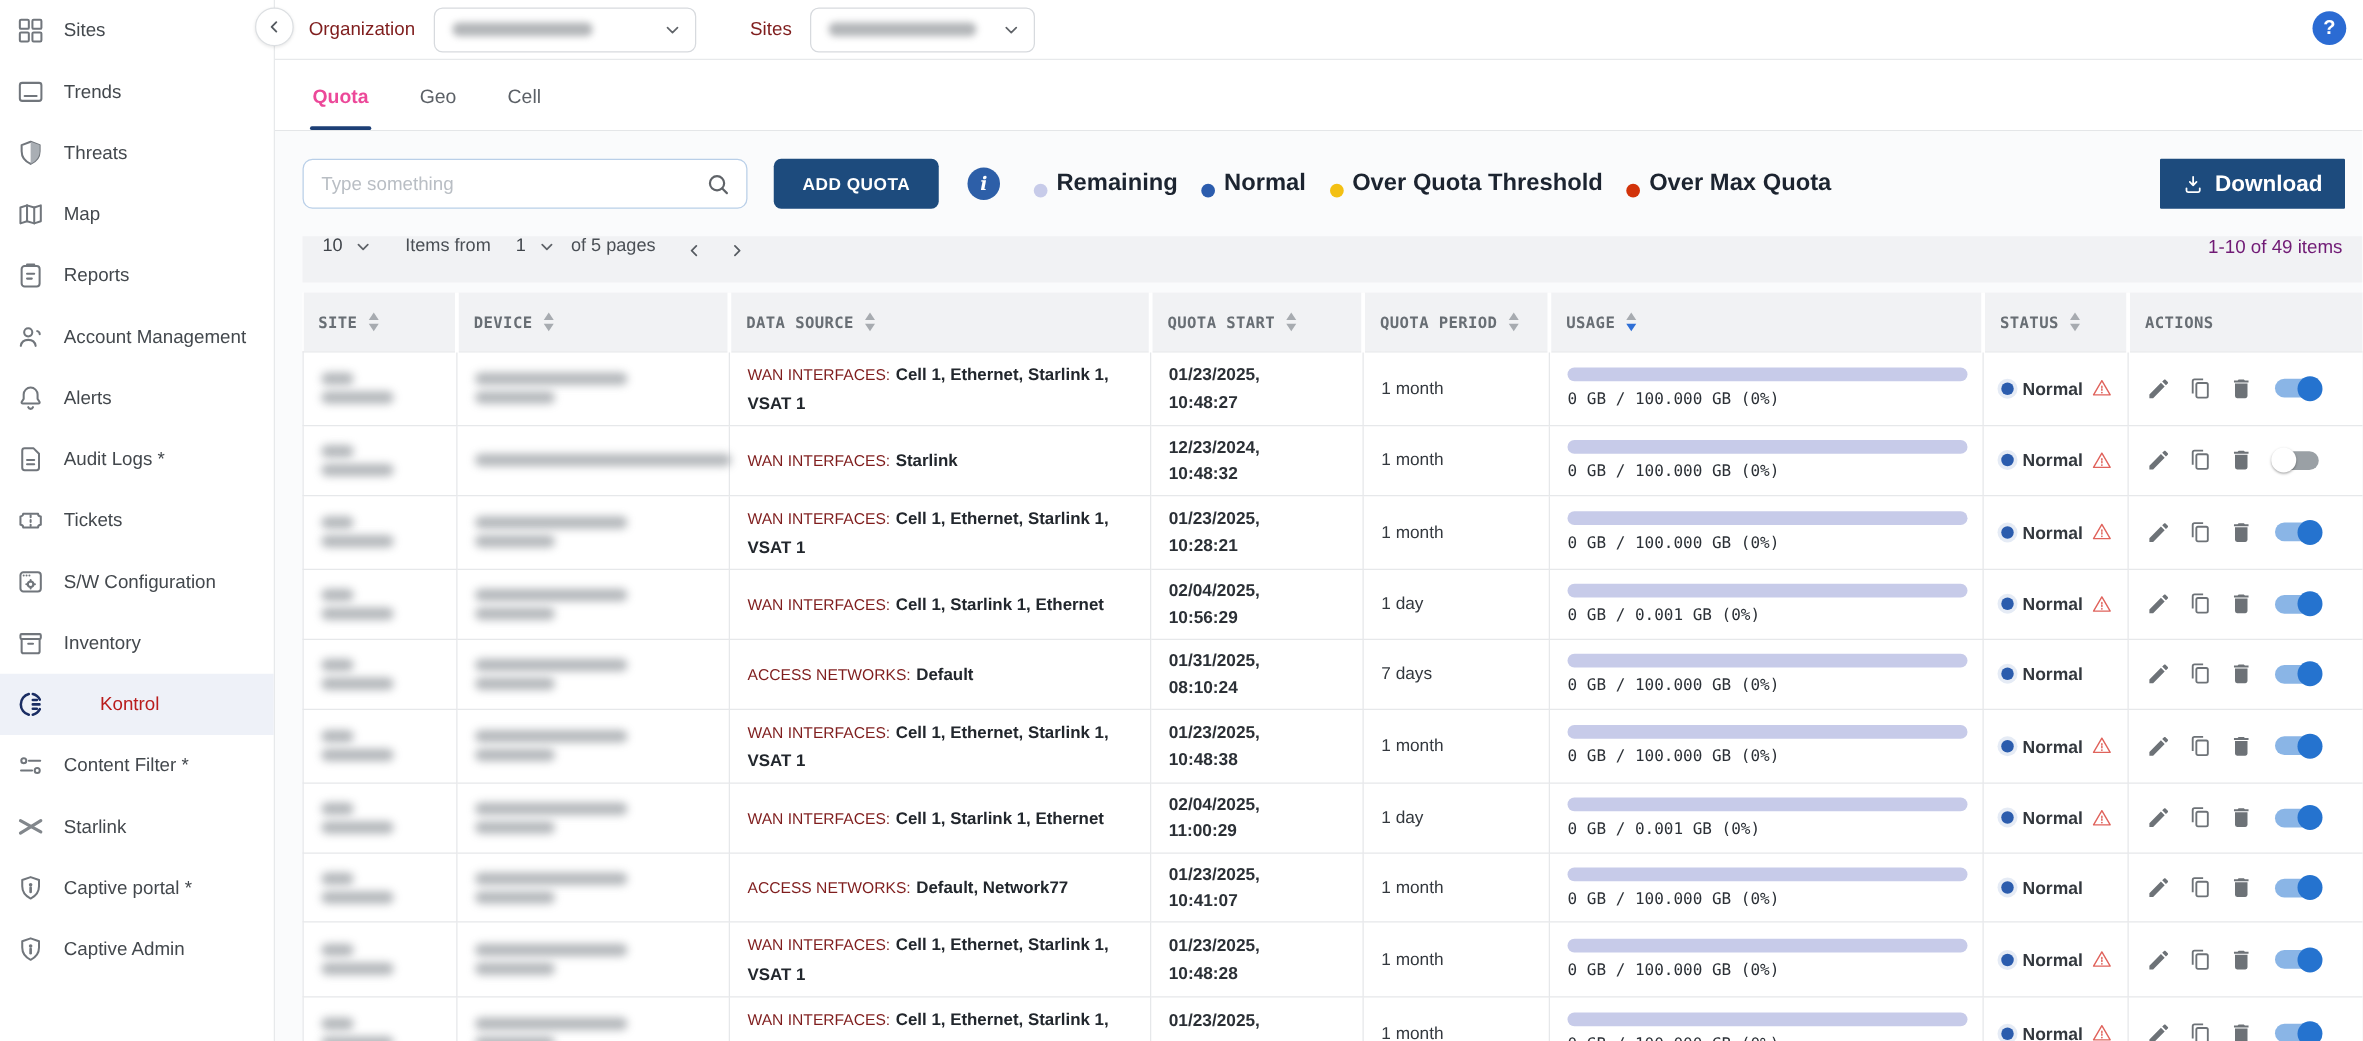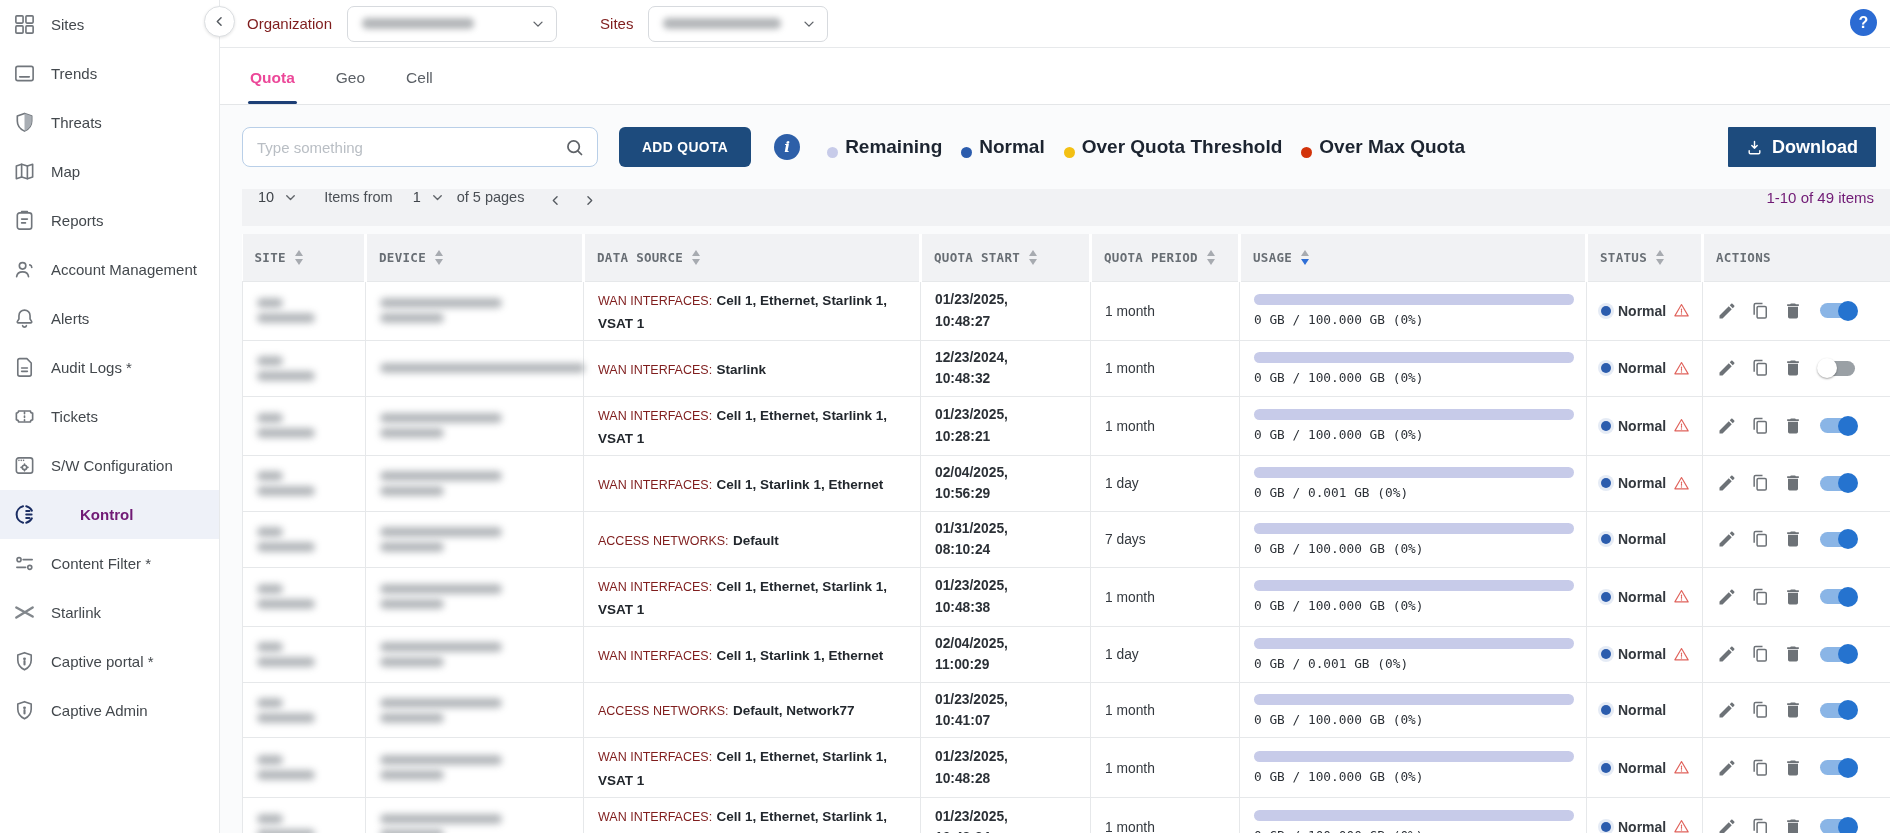--- a/index.html
+++ b/index.html
@@ -4,21 +4,21 @@
 <style>
   * { margin:0; padding:0; box-sizing:border-box; }
   html,body { width:1890px; height:833px; overflow:hidden; }
   body { display:flex; font-family:"Liberation Sans",sans-serif; background:#fff; color:#33383e; }
 
   
   .sidebar { width:220px; flex:none; border-right:1px solid #e7e9eb; background:#fff; }
   .nav-item { height:49px; display:flex; align-items:center; gap:15px; padding:0 10px 0 13px; font-size:15px; color:#43484d; cursor:pointer; white-space:nowrap; }
   .nav-item .nav-icon { width:23px; height:23px; flex:none; display:flex; align-items:center; justify-content:center; }
   .nav-item .nav-icon svg { width:23px; height:23px; }
-  .nav-item.active { background:#eef1f8; color:#701a75; font-weight:700;gap:44px; }
+  .nav-item.active { background:#eef1f8; color:#b91c1c; font-weight:400;gap:44px; }
 
   
   .main { flex:1; min-width:0; display:flex; flex-direction:column; position:relative; }
 
   .topbar { height:48px; flex:none; border-bottom:1px solid #e7e9eb; display:flex; align-items:center; padding-left:27px; gap:15px; position:relative; background:#fff; }
   .back-btn { position:absolute; left:-16px; top:6px; width:31px; height:31px; border-radius:50%; background:#fff; border:1px solid #dcdfe2; box-shadow:0 1px 3px rgba(0,0,0,.10); display:flex; align-items:center; justify-content:center; cursor:pointer; z-index:6; }
   .field-label { font-size:15px; color:#7f1d1d; }
   .select { height:36px; border:1px solid #d7dade; border-radius:7px; background:#fff; display:flex; align-items:center; justify-content:space-between; padding:0 10px 0 14px; cursor:pointer; }
   .select.org { width:210px; margin-right:28px; }
   .select.sites { width:180px; }
@@ -185,20 +185,30 @@
     <span class="nav-icon">
           <svg viewBox="0 0 24 24" fill="none" stroke="#71767c" stroke-width="1.7" stroke-linecap="round" stroke-linejoin="round">
             <rect x="3.5" y="4" width="17" height="16" rx="2.5"></rect>
             <path d="M6.2 6.6h.01M8.6 6.6h.01M11 6.6h.01"></path>
             <circle cx="12" cy="14" r="2.3"></circle>
             <path d="M12 10.4v1.2M12 16.4v1.2M8.4 14h1.2M14.4 14h1.2"></path>
           </svg>
         </span>
     <span class="nav-label">S/W Configuration</span>
   </div>
+      <div class="nav-item">
+    <span class="nav-icon">
+          <svg viewBox="0 0 24 24" fill="none" stroke="#71767c" stroke-width="1.7" stroke-linecap="round" stroke-linejoin="round">
+            <path d="M4.5 8.5h15V19a1.5 1.5 0 0 1-1.5 1.5H6A1.5 1.5 0 0 1 4.5 19V8.5z"></path>
+            <rect x="3.5" y="4.5" width="17" height="4" rx="1"></rect>
+            <path d="M10 12.5h4"></path>
+          </svg>
+        </span>
+    <span class="nav-label">Inventory</span>
+  </div>
       <div class="nav-item active">
     <span class="nav-icon">
           <svg viewBox="0 0 24 24" fill="none" stroke="#1a2d63" stroke-width="2.1" stroke-linecap="round">
             <path d="M10.5 3.3a9 9 0 0 0 0 17.4"></path>
             <path d="M13.8 3.4a9 9 0 0 1 5.9 4.6"></path>
             <path d="M13.8 20.6a9 9 0 0 0 5.9-4.6"></path>
             <path d="M13.8 8.4h3.4M13.8 12h5.6M13.8 15.6h3.4"></path>
           </svg>
         </span>
     <span class="nav-label">Kontrol</span>

